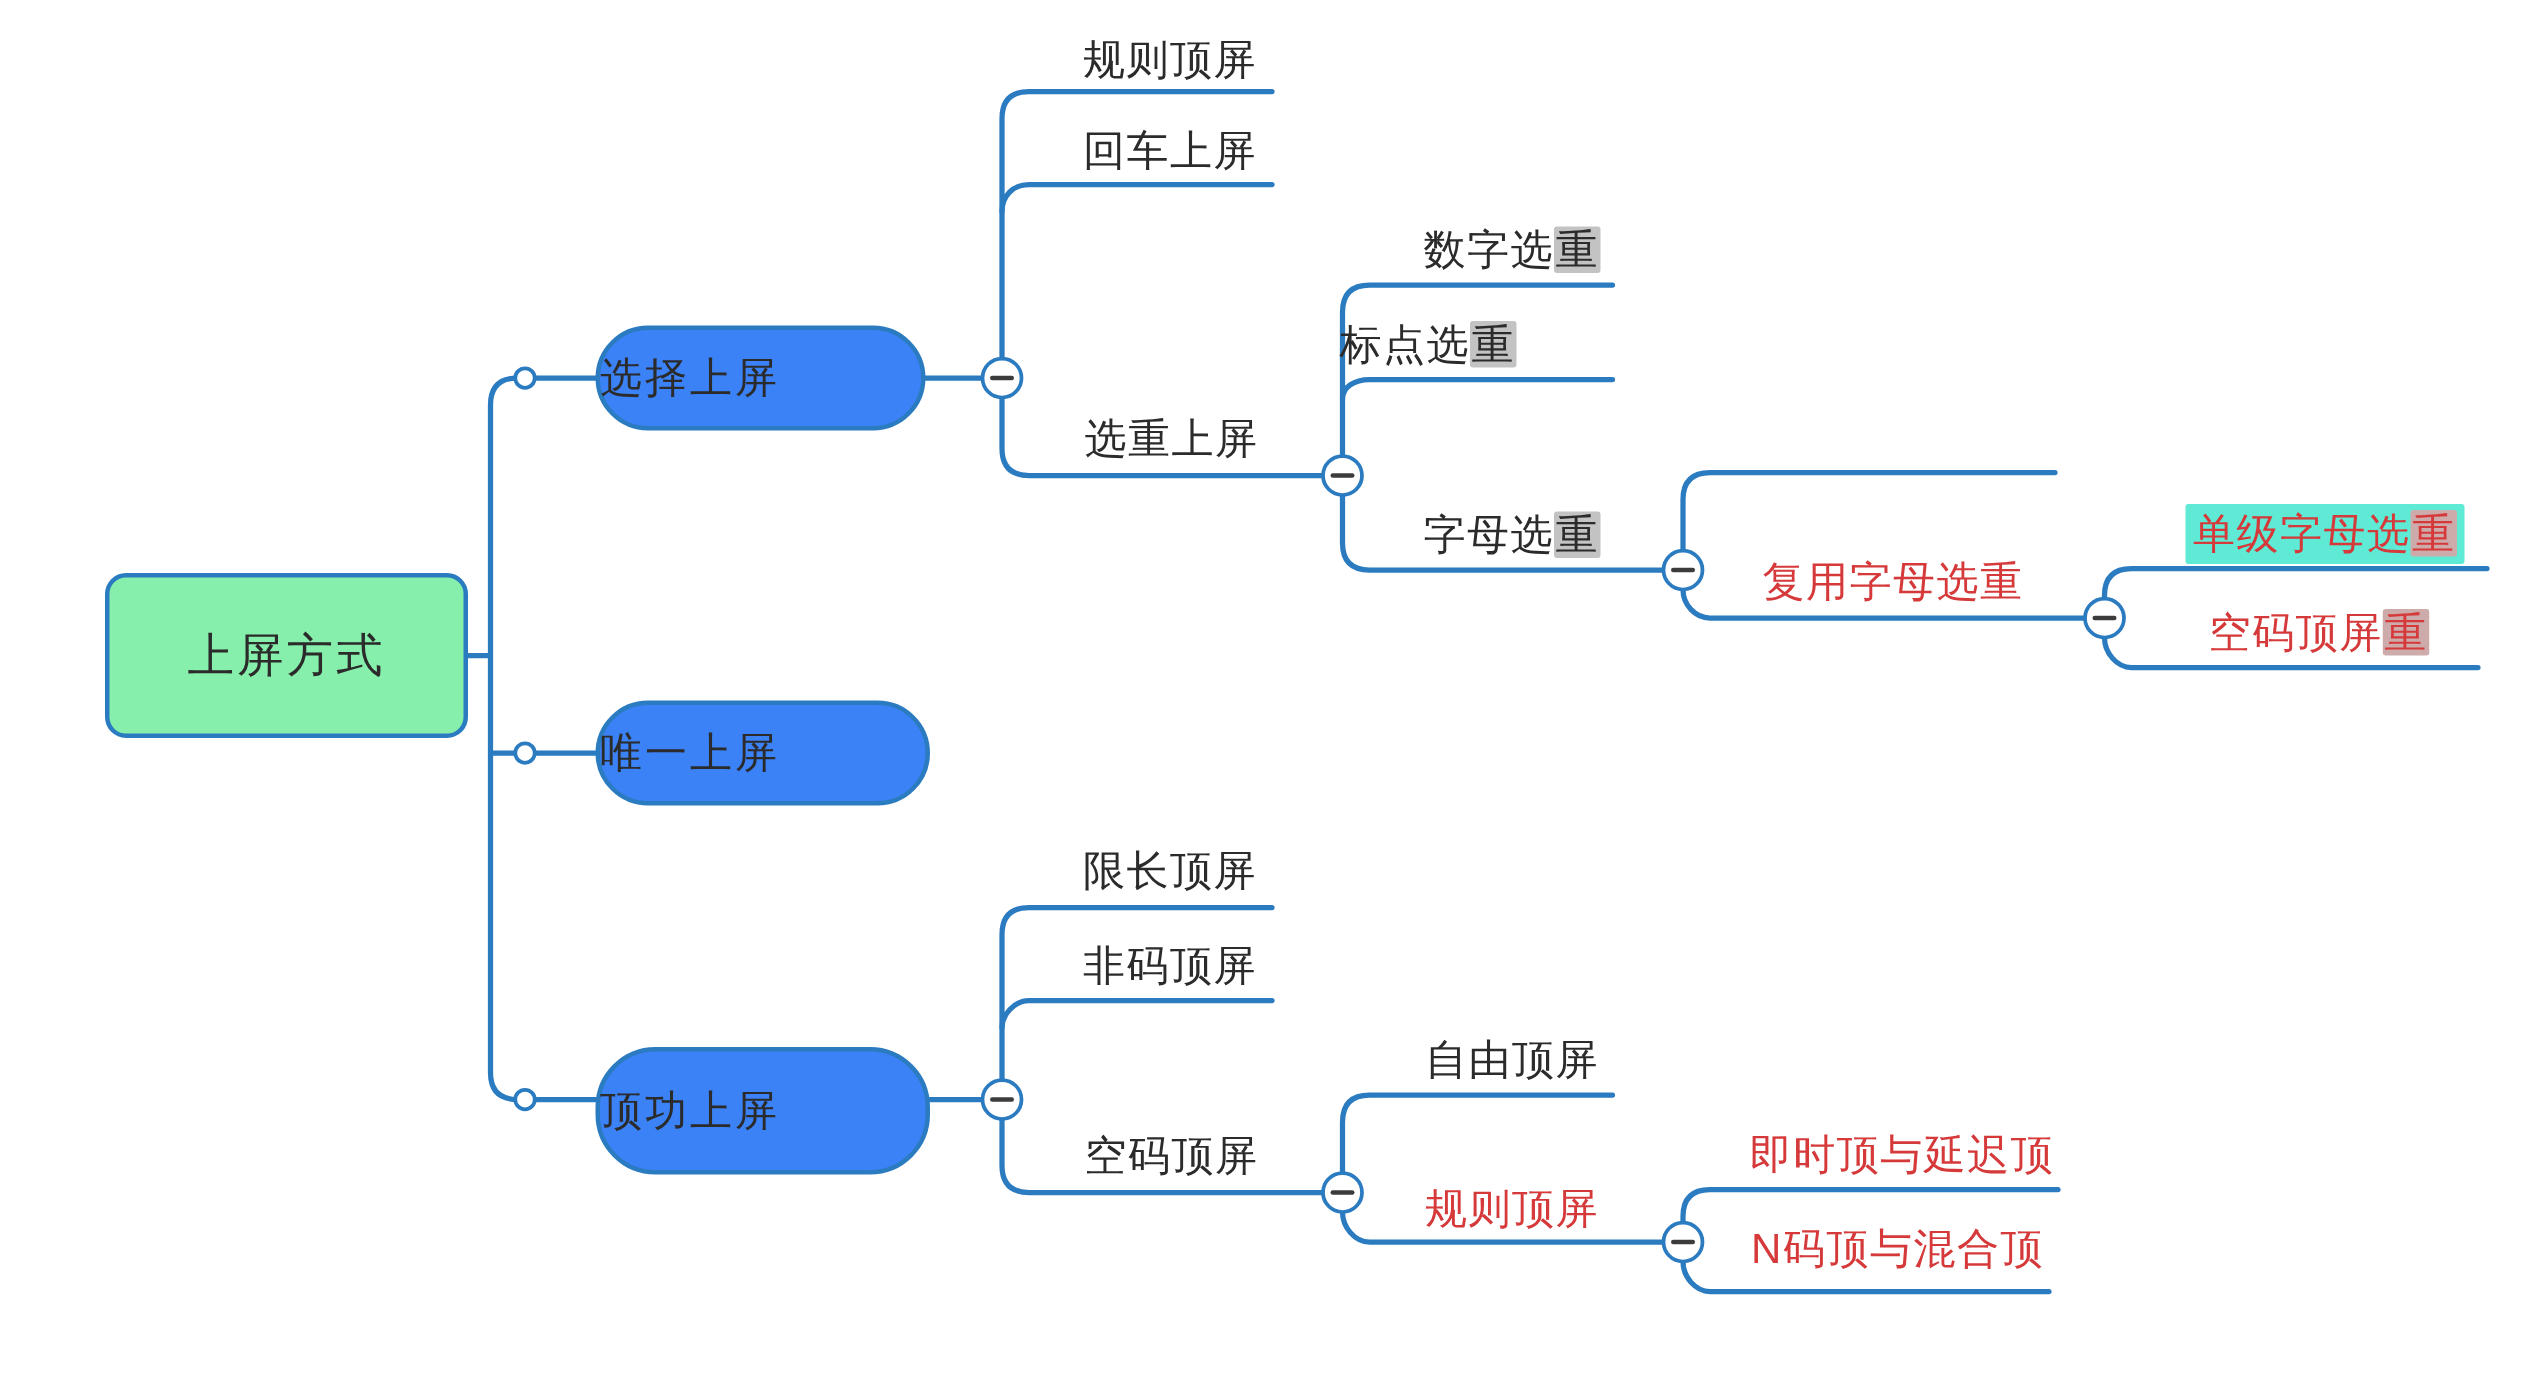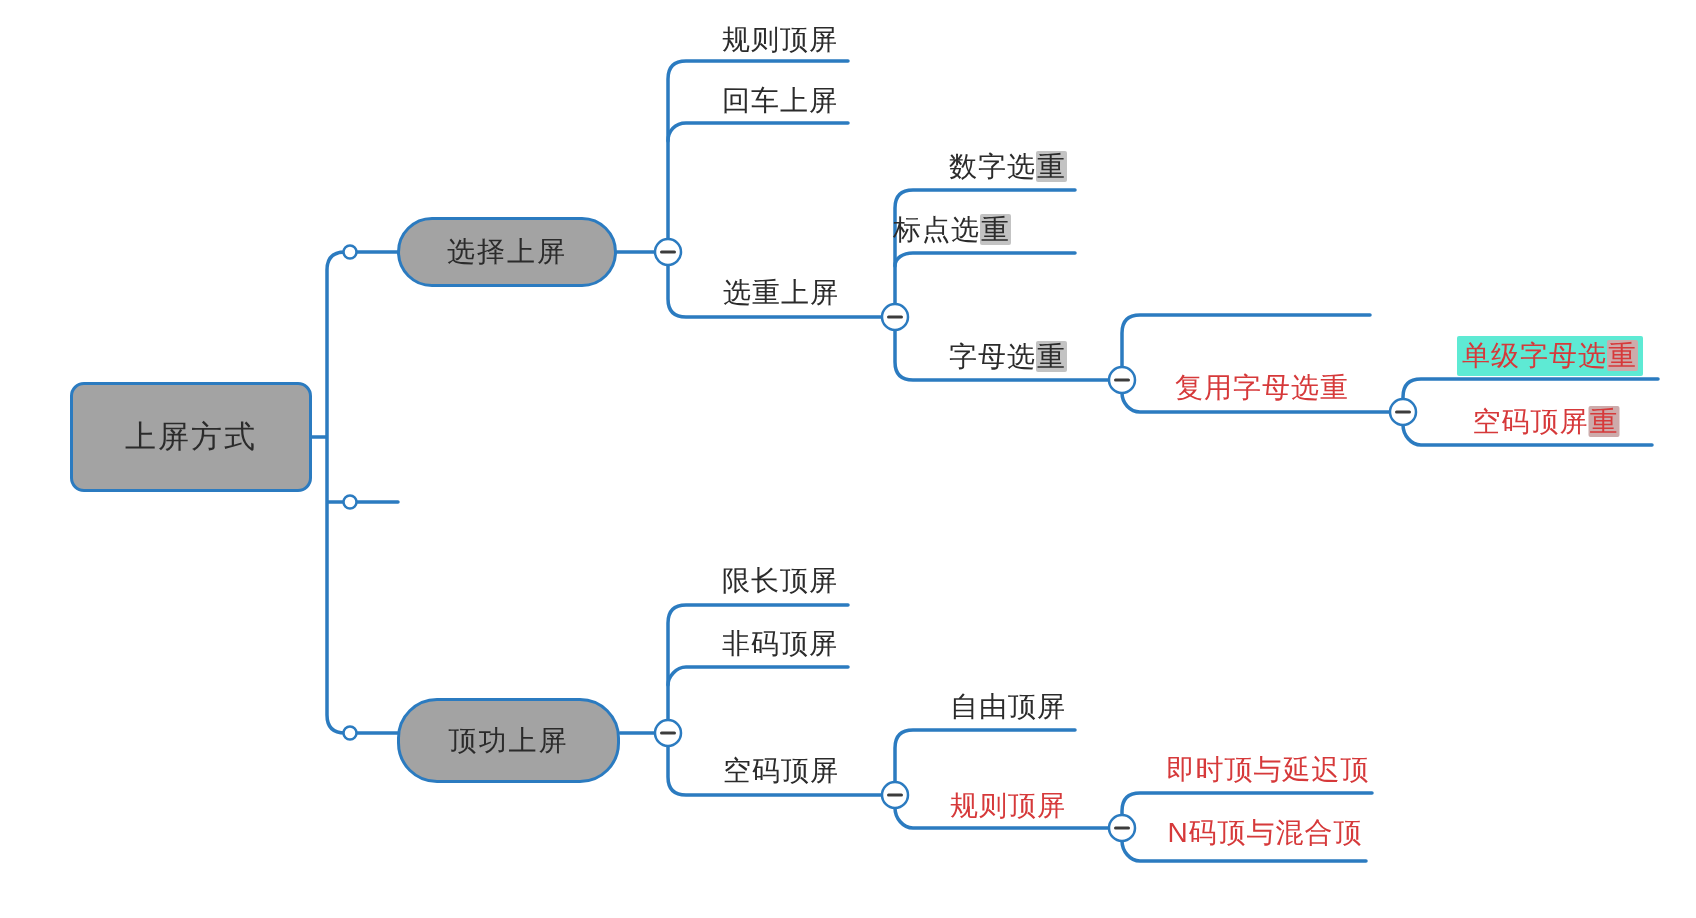--- a/index.html
+++ b/index.html
@@ -7,27 +7,27 @@
     position:relative;
     width:1696px;height:918px;
     background:#ffffff;
     font-family:"Liberation Sans","DejaVu Sans",sans-serif;
     overflow:hidden;
   }
   .canvas svg{position:absolute;left:0;top:0;}
   #nodes{position:absolute;left:0;top:0;width:100%;height:100%;}
   .node{position:absolute;color:#2b2b2b;}
   .node.box{
-    background:#a3a3a3;border:3px solid #2b7bc0;border-radius:14px;
+    background:#86efac;border:3px solid #2b7bc0;border-radius:14px;
     display:flex;align-items:center;justify-content:center;
     font-size:31px;letter-spacing:2px;box-sizing:border-box;
   }
   .node.pill{
-    background:#a3a3a3;border:3px solid #2b7bc0;border-radius:40px;
-    display:flex;align-items:center;justify-content:center;
+    background:#3b82f6;border:3px solid #2b7bc0;border-radius:40px;
+    display:flex;align-items:center;
     font-size:28px;letter-spacing:2px;box-sizing:border-box;
   }
   .node.label{
     transform:translate(-50%,-50%);
     white-space:nowrap;font-size:28px;letter-spacing:1px;
   }
   .node.red{color:#d6393a;}
   .node .hl-char{background:#c3c3c3;border-radius:2px;padding:0 1px;}
   .node.red .hl-char{background:#cdabab;}
   .node.focused{background:#5eead4;padding:1px 5px;border-radius:2px;}
@@ -105,20 +105,23 @@
       </div>
       <div class="node label" style="left: 780px; top: 40px;"><span>规则顶屏</span></div>
       <div class="node label" style="left: 780px; top: 101px;"><span>回车上屏</span></div>
       <div class="node label" style="left: 781px; top: 293px;"><span>选重上屏</span></div>
       <div class="node label" style="left: 1008px; top: 167px;"><span>数字选</span><span class="hl-char">重</span><span></span></div>
       <div class="node label" style="left: 952px; top: 230px;"><span>标点选</span><span class="hl-char">重</span><span></span></div>
       <div class="node label" style="left: 1008px; top: 357px;"><span>字母选</span><span class="hl-char">重</span><span></span></div>
       <div class="node label red" style="left: 1262px; top: 388px;"><span>复用字母选重</span></div>
       <div class="node label red focused" style="left: 1550px; top: 356px;"><span>单级字母选</span><span class="hl-char">重</span><span></span></div>
       <div class="node label red" style="left: 1546px; top: 422px;"><span>空码顶屏</span><span class="hl-char">重</span><span></span></div>
+      <div class="node pill" style="left: 397px; top: 467px; width: 223px; height: 70px;">
+        <span>唯一上屏</span>
+      </div>
       <div class="node pill" style="left: 397px; top: 698px; width: 223px; height: 85px;">
         <span>顶功上屏</span>
       </div>
       <div class="node label" style="left: 780px; top: 581px;"><span>限长顶屏</span></div>
       <div class="node label" style="left: 780px; top: 644px;"><span>非码顶屏</span></div>
       <div class="node label" style="left: 781px; top: 771px;"><span>空码顶屏</span></div>
       <div class="node label" style="left: 1008px; top: 707px;"><span>自由顶屏</span></div>
       <div class="node label red" style="left: 1008px; top: 806px;"><span>规则顶屏</span></div>
       <div class="node label red" style="left: 1265px; top: 833px;"><span>N码顶与混合顶</span></div>
       <div class="node label red" style="left: 1268px; top: 770px;"><span>即时顶与延迟顶</span></div>

